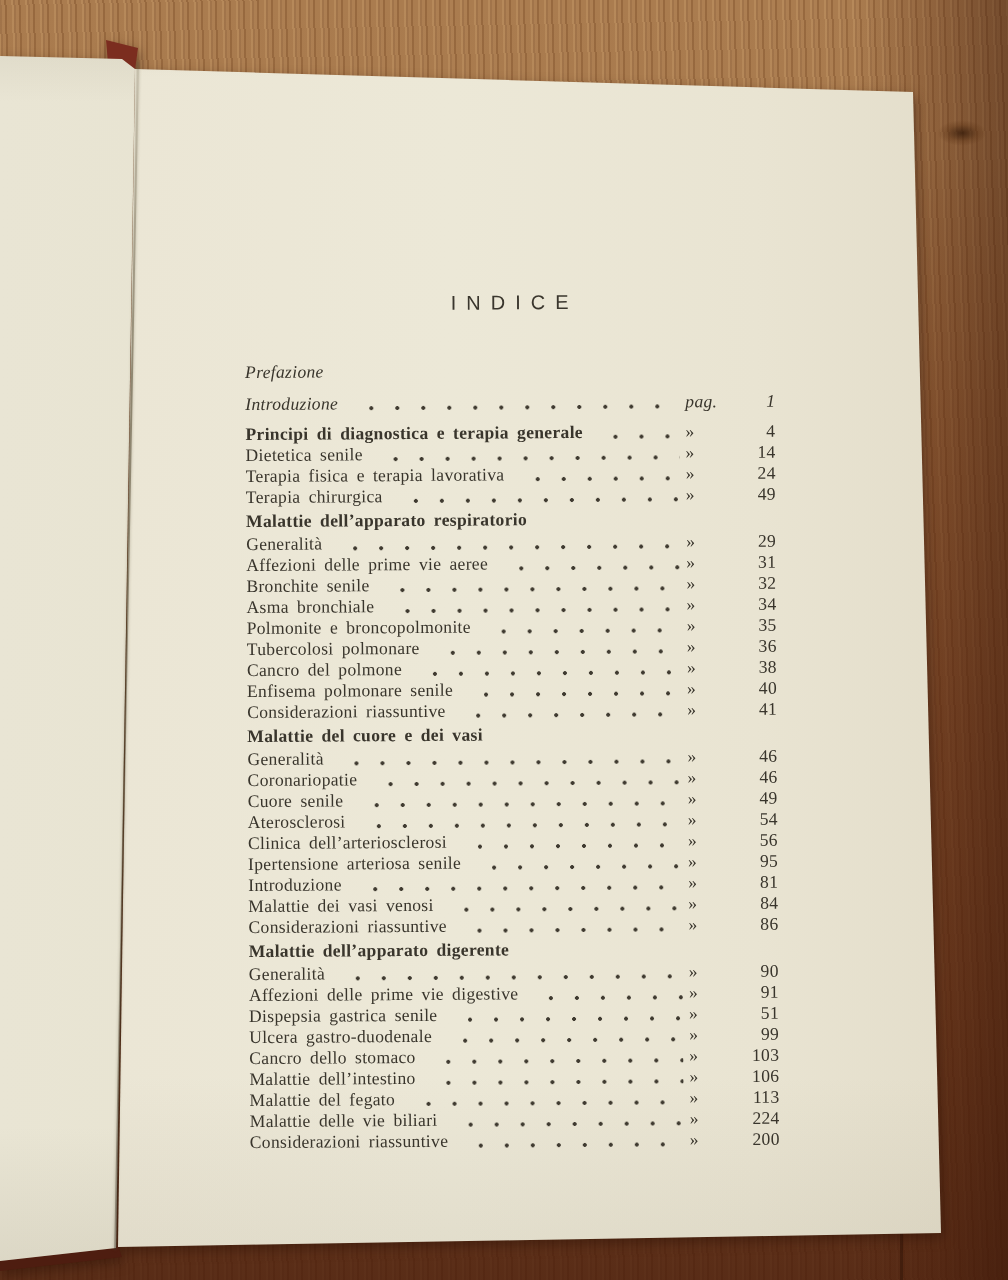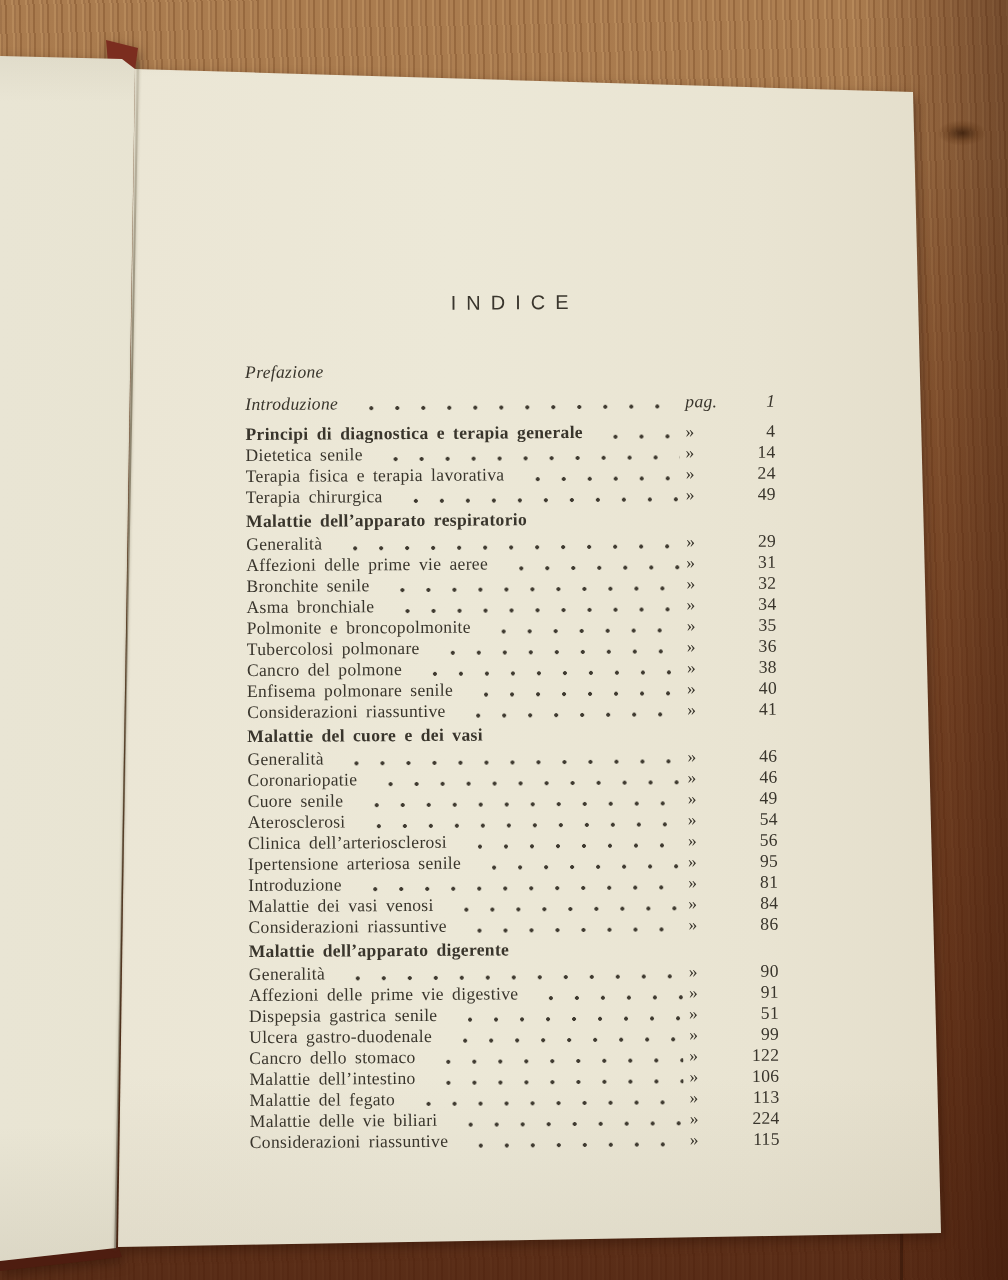--- a/index.html
+++ b/index.html
@@ -288,21 +288,21 @@
         <div class="row">
           <span class="label">Ulcera gastro-duodenale</span>
           <div class="dots"></div>
           <span class="marker">»</span>
           <span class="pagenum">99</span>
         </div>
         <div class="row">
           <span class="label">Cancro dello stomaco</span>
           <div class="dots"></div>
           <span class="marker">»</span>
-          <span class="pagenum">122</span>
+          <span class="pagenum">103</span>
         </div>
         <div class="row">
           <span class="label">Malattie dell’intestino</span>
           <div class="dots"></div>
           <span class="marker">»</span>
           <span class="pagenum">106</span>
         </div>
         <div class="row">
           <span class="label">Malattie del fegato</span>
           <div class="dots"></div>
@@ -312,17 +312,17 @@
         <div class="row">
           <span class="label">Malattie delle vie biliari</span>
           <div class="dots"></div>
           <span class="marker">»</span>
           <span class="pagenum">224</span>
         </div>
         <div class="row">
           <span class="label">Considerazioni riassuntive</span>
           <div class="dots"></div>
           <span class="marker">»</span>
-          <span class="pagenum">115</span>
+          <span class="pagenum">200</span>
         </div>
       </div>
     </div>
 </div>
 
 </body></html>

